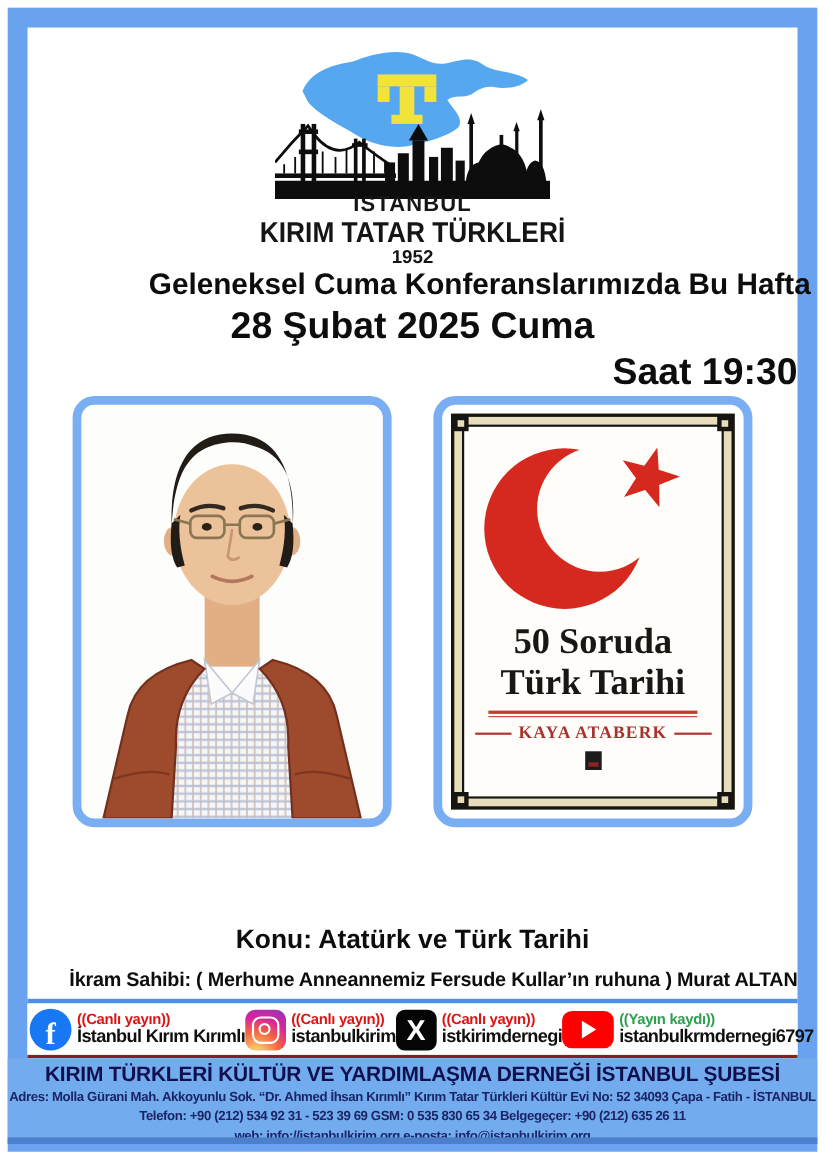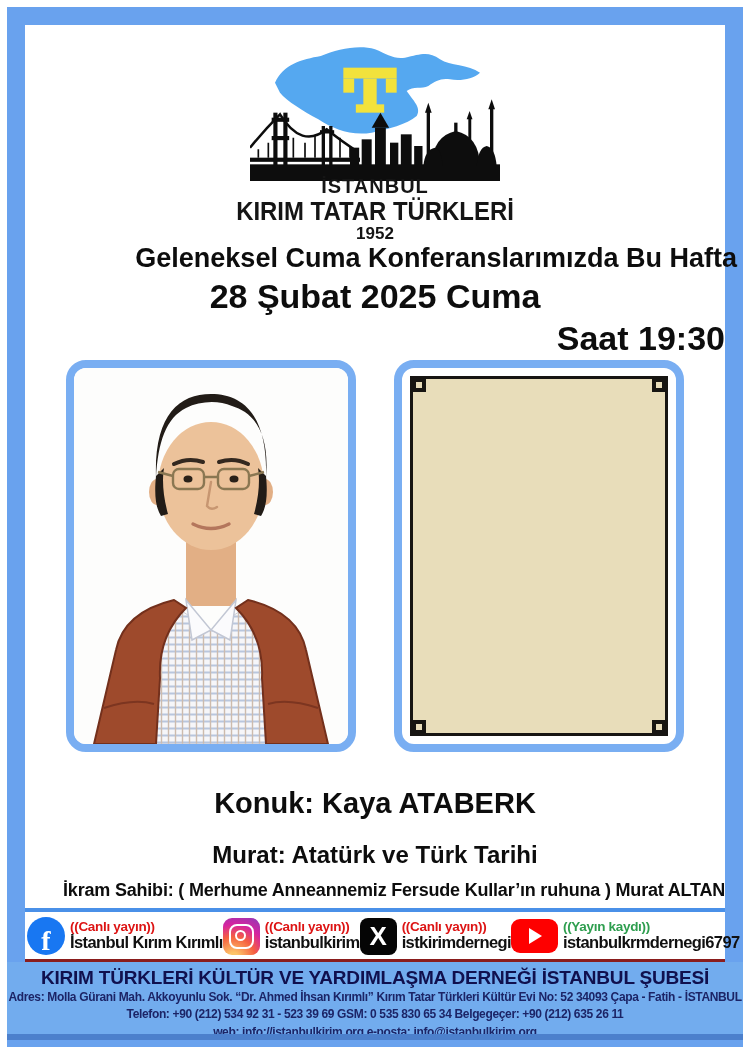--- a/index.html
+++ b/index.html
@@ -182,27 +182,44 @@
         </svg>
       </div>
 
       <div class="media-frame">
         <div class="book-pad">
           <div class="book-frame">
             <div class="corner c-tl"></div>
             <div class="corner c-tr"></div>
             <div class="corner c-bl"></div>
             <div class="corner c-br"></div>
+            <div class="book-inner">
+              <svg width="206" height="178" viewBox="0 0 230 200">
+                <circle cx="86" cy="104" r="82" fill="#d5281e"></circle>
+                <circle cx="122" cy="84" r="64" fill="#fffdf9"></circle>
+                <g transform="translate(172,52) rotate(16)">
+                  <polygon points="0,-32 7.64,-10.52 30.43,-9.89 12.36,4.02 18.81,25.89 0,13 -18.81,25.89 -12.36,4.02 -30.43,-9.89 -7.64,-10.52" fill="#d5281e"></polygon>
+                </g>
+              </svg>
+              <div class="book-title">50 Soruda</div>
+              <div class="book-title">Türk Tarihi</div>
+              <div class="red-rule"></div>
+              <div class="author-row">
+                <span class="dash"></span>
+                <span class="book-author">KAYA ATABERK</span>
+                <span class="dash"></span>
+              </div>
+              <div class="publisher"></div>
+            </div>
           </div>
         </div>
       </div>
     </div>
 
-    <div class="guest-line">Konuk: Kaya ATABERK</div>
-    <div class="topic-line">Murat: Atatürk ve Türk Tarihi</div>
+    <div class="topic-line">Konu: Atatürk ve Türk Tarihi</div>
     <div class="sponsor-line">İkram Sahibi: ( Merhume Anneannemiz Fersude Kullar’ın ruhuna ) Murat ALTAN</div>
 
     <div class="rule-blue"></div>
 
     <div class="social-row">
       <div class="social-item">
         <span class="icon-fb">f</span>
         <span class="social-text">
           <span class="badge red">((Canlı yayın))</span>
           <span class="handle">İstanbul Kırım Kırımlı</span>

